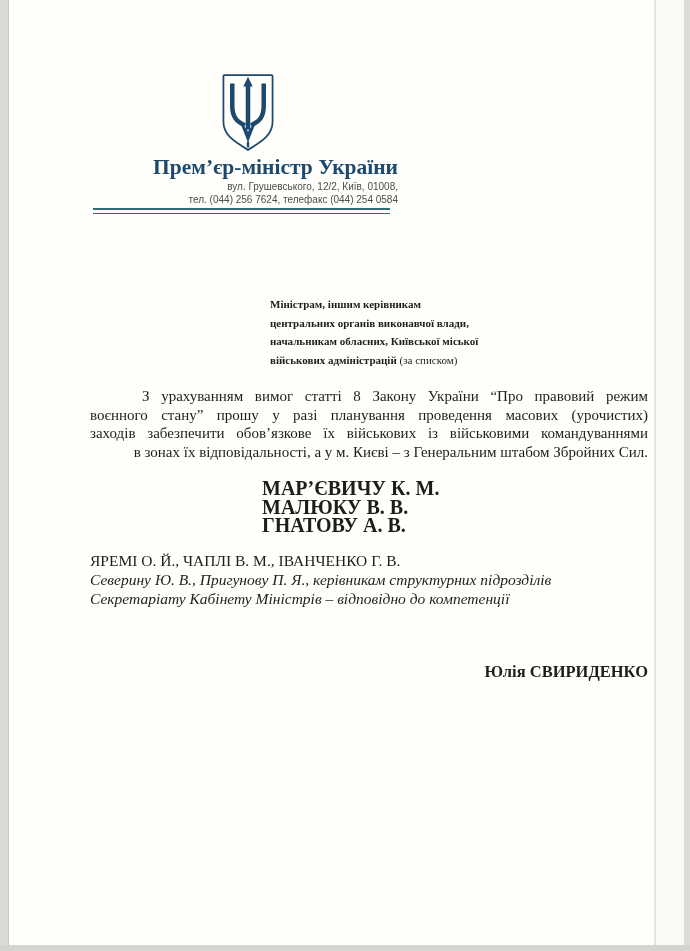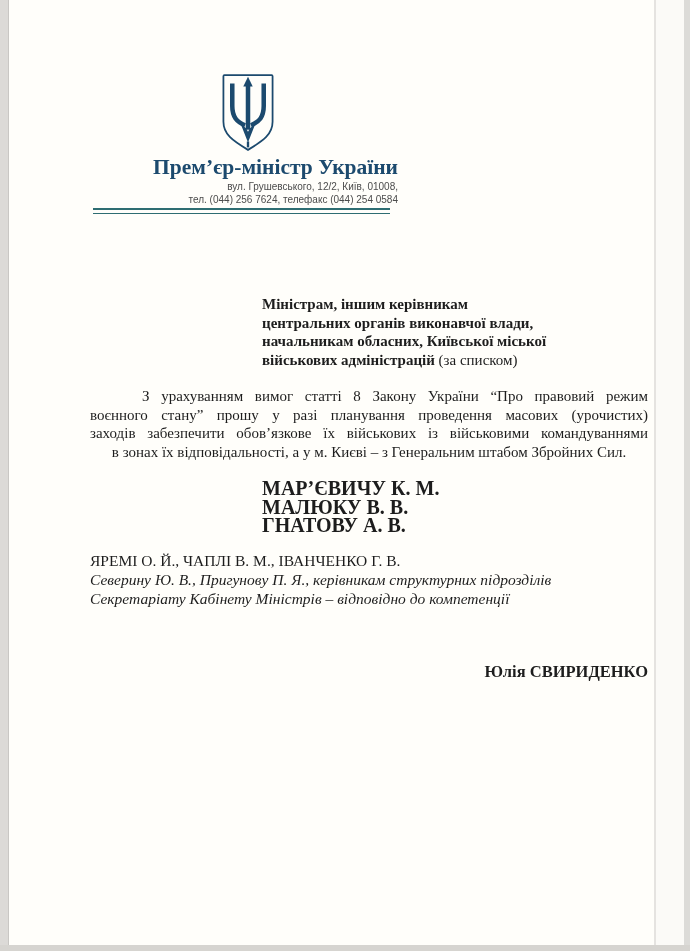--- a/index.html
+++ b/index.html
@@ -20,29 +20,29 @@
   
   .letterhead{position:absolute;left:98px;top:72px;width:300px;text-align:right;}
   .emblem{display:block;margin:0 auto;width:58px;height:82px;}
   .lh-title{margin-top:1px;font-size:21.5px;line-height:24px;font-weight:bold;color:#1c4a6e;}
   .lh-addr{font-family:"Liberation Sans","DejaVu Sans",sans-serif;font-size:10px;line-height:12.5px;color:#4c4c4c;}
   .lh-addr.first{margin-top:2px;}
   .lh-rule{position:absolute;left:93px;top:208px;width:297px;height:3px;
     border-top:2px solid #2e6d72;border-bottom:1px solid #2e6d72;}
 
   
-  .recipient{position:absolute;left:262px;top:295px;width:400px;
-    font-size:15px;line-height:18.7px;font-weight:bold;}
+  .recipient{position:absolute;left:270px;top:295px;width:400px;
+    font-size:11px;line-height:18.7px;font-weight:bold;}
   .recipient .note{font-weight:normal;}
 
   
   .bodytext{position:absolute;left:90px;top:387px;width:558px;font-size:15px;line-height:18.6px;}
   .jline{text-align:justify;text-align-last:justify;}
   .indent{text-indent:52px;}
-  .lline{text-align:center;white-space:nowrap;}
+  .lline{text-align:right;white-space:nowrap;}
 
   
   .names{position:absolute;left:262px;top:479px;font-size:20px;line-height:18.7px;font-weight:bold;}
 
   
   .copies{position:absolute;left:90px;top:551px;font-size:15.5px;line-height:19px;}
   .copies .caps{margin-bottom:0;}
   .copies .ital{font-style:italic;}
 
   

